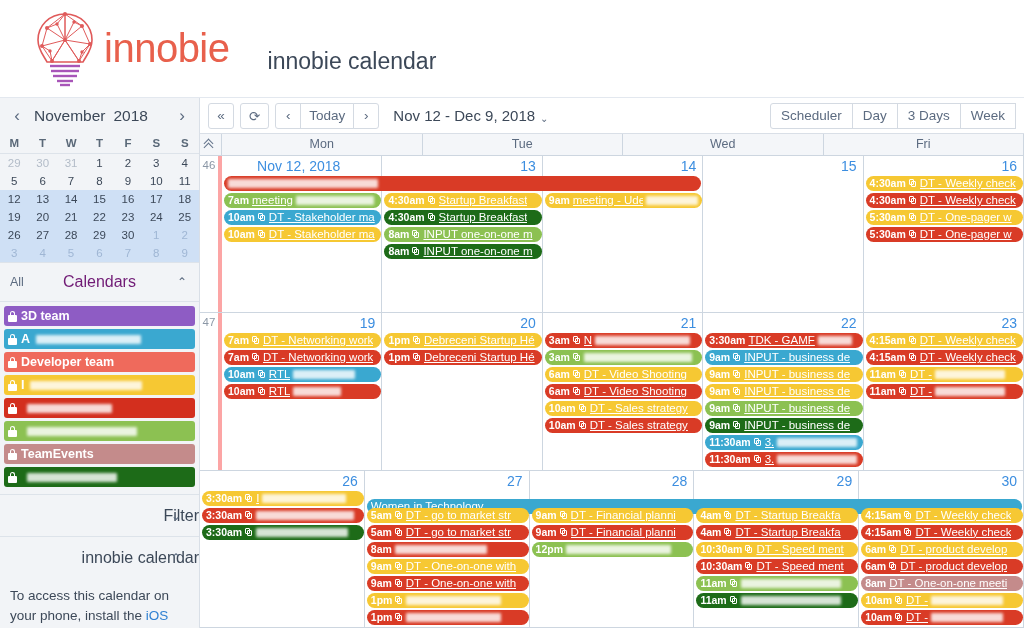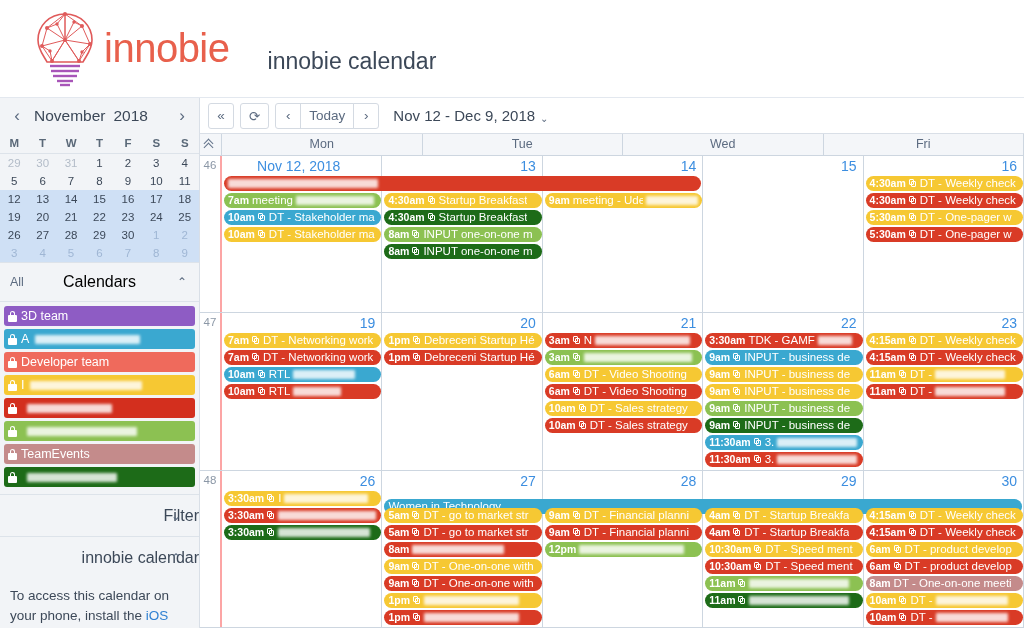--- a/index.html
+++ b/index.html
@@ -56,24 +56,24 @@
   table.mini td.out { color: #b3bcc8; }
   table.mini td.sel { background: #cfe0f5; }
   table.mini td.sel.out { color: #9fb6d4; }
 
   .sec-head {
     display: flex; align-items: center; height: 40px; padding: 0 10px;
     border-top: 1px solid #dde3ea; border-bottom: 1px solid #dde3ea;
     background: #f2f4f7;
   }
   .sec-all { font-size: 12.5px; color: #5c6b80; cursor: pointer; }
-  .sec-title { flex: 1 1 auto; text-align: center; font-size: 16px; color: #000000; }
+  .sec-title { flex: 1 1 auto; text-align: center; font-size: 16px; color: #701a75; }
   .chev { font-size: 12px; color: #5c6b80; cursor: pointer; width: 14px; text-align: center; }
 
-  .cal-list { padding: 4px 4px 4px 4px; }
+  .cal-list { padding: 4px 4px 4px 4px; font-weight: bold; }
   .cal-chip {
     height: 20px; border-radius: 3px; margin-bottom: 3px;
     display: flex; align-items: center; padding: 0 4px; gap: 4px;
     color: #fff; font-size: 12.5px; cursor: pointer; overflow: hidden; white-space: nowrap;
   }
   .lock { width: 9px; height: 11px; position: relative; flex: 0 0 9px; }
   .lock .shk { position: absolute; left: 2px; top: 0; width: 5px; height: 5px;
     border: 1.4px solid #fff; border-bottom: none; border-radius: 3px 3px 0 0; }
   .lock .bdy { position: absolute; left: 0; top: 4px; width: 9px; height: 7px; background: #fff; border-radius: 1px; }
   .redact { display: inline-block; height: 9px; border-radius: 1px; filter: blur(1.6px); opacity: .82; }
@@ -128,40 +128,40 @@
     position: absolute; left: 1px; width: 7px; height: 7px;
     border-left: 1.8px solid #64748b; border-top: 1.8px solid #64748b;
     transform: rotate(45deg);
   }
   .dblchev i:nth-child(1) { top: 1px; }
   .dblchev i:nth-child(2) { top: 5px; }
 
   .weeks { flex: 1 1 auto; display: flex; flex-direction: column; min-height: 0; }
   .wkrow { flex: 1 1 0; display: flex; border-bottom: 1px solid #cdd6e0; min-height: 0; position: relative; }
   .wknum {
-    width: 22px; flex: 0 0 22px; border-right: 2px solid #fca5a5;
+    width: 22px; flex: 0 0 22px; border-right: 4px solid #fca5a5;
     font-size: 11.5px; color: #8b97a6; text-align: center; padding-top: 3px; background: #fff;
   }
   .daycells { flex: 1 1 auto; display: flex; position: relative; min-width: 0; }
   .dcell { flex: 1 1 0; min-width: 0; border-right: 1px solid #cdd6e0; position: relative; }
   .dnum {
     text-align: right; padding: 2px 6px 0 0; font-size: 14px; color: #3c8ee0; height: 20px;
     cursor: pointer;
   }
   .dnum.first { text-align: center; }
 
   .evlayer { position: absolute; left: 0; right: 0; top: 20px; bottom: 0; }
   .ev {
     position: absolute; height: 15px; border-radius: 8px; color: #fff;
     font-size: 11.5px; line-height: 15px; padding: 0 4px;
     display: flex; align-items: center; gap: 3px; overflow: hidden; white-space: nowrap;
     cursor: pointer;
   }
   .ev .t { font-weight: 700; font-size: 10.5px; flex: 0 0 auto; }
-  .ev .n { overflow: hidden; text-overflow: clip; }
+  .ev .n { overflow: hidden; text-overflow: clip; text-decoration: underline; }
   .copyi { width: 8px; height: 9px; position: relative; flex: 0 0 8px; }
   .copyi i {
     position: absolute; border: 1.1px solid #fff; border-radius: 1px;
   }
   .copyi i:nth-child(1) { left: 0; top: 0; width: 5px; height: 6px; }
   .copyi i:nth-child(2) { left: 2px; top: 2px; width: 5px; height: 6px; }
   .ev.allday { border-radius: 8px; }
 </style>
 </head>
 <body>
@@ -386,20 +386,26 @@
         <div class="grp">
           <button class="btn">‹</button>
           <button class="btn">Today</button>
           <button class="btn">›</button>
         </div>
         <div class="range">
           <span>Nov 12 - Dec 9, 2018</span>
           <span class="caret">⌄</span>
         </div>
         <div class="tb-spacer"></div>
+        <div class="viewgrp" id="view-switcher">
+            <button class="btn">Scheduler</button>
+            <button class="btn">Day</button>
+            <button class="btn">3 Days</button>
+            <button class="btn">Week</button>
+          </div>
       </div>
 
       <div class="dayhead">
         <div class="wkcol">
           <div class="dblchev">
               <i></i>
               <i></i>
             </div>
         </div>
         <div id="dayhead-cells" style="flex:1 1 auto; display:flex; min-width:0;">
@@ -738,21 +744,20 @@
                     <i></i>
                     <i></i>
                   </span>
                   <span class="n">DT -</span>
                   <span class="redact" style="width: 70px; background: rgb(255, 255, 255); flex: 0 0 auto;"></span>
                 </div>
               </div>
             </div>
           </div>
           <div class="wkrow">
-            <div class="wknum">48</div>
             <div class="daycells">
               <div class="dcell">
                 <div class="dnum">26</div>
               </div>
               <div class="dcell">
                 <div class="dnum">27</div>
               </div>
               <div class="dcell">
                 <div class="dnum">28</div>
               </div>

